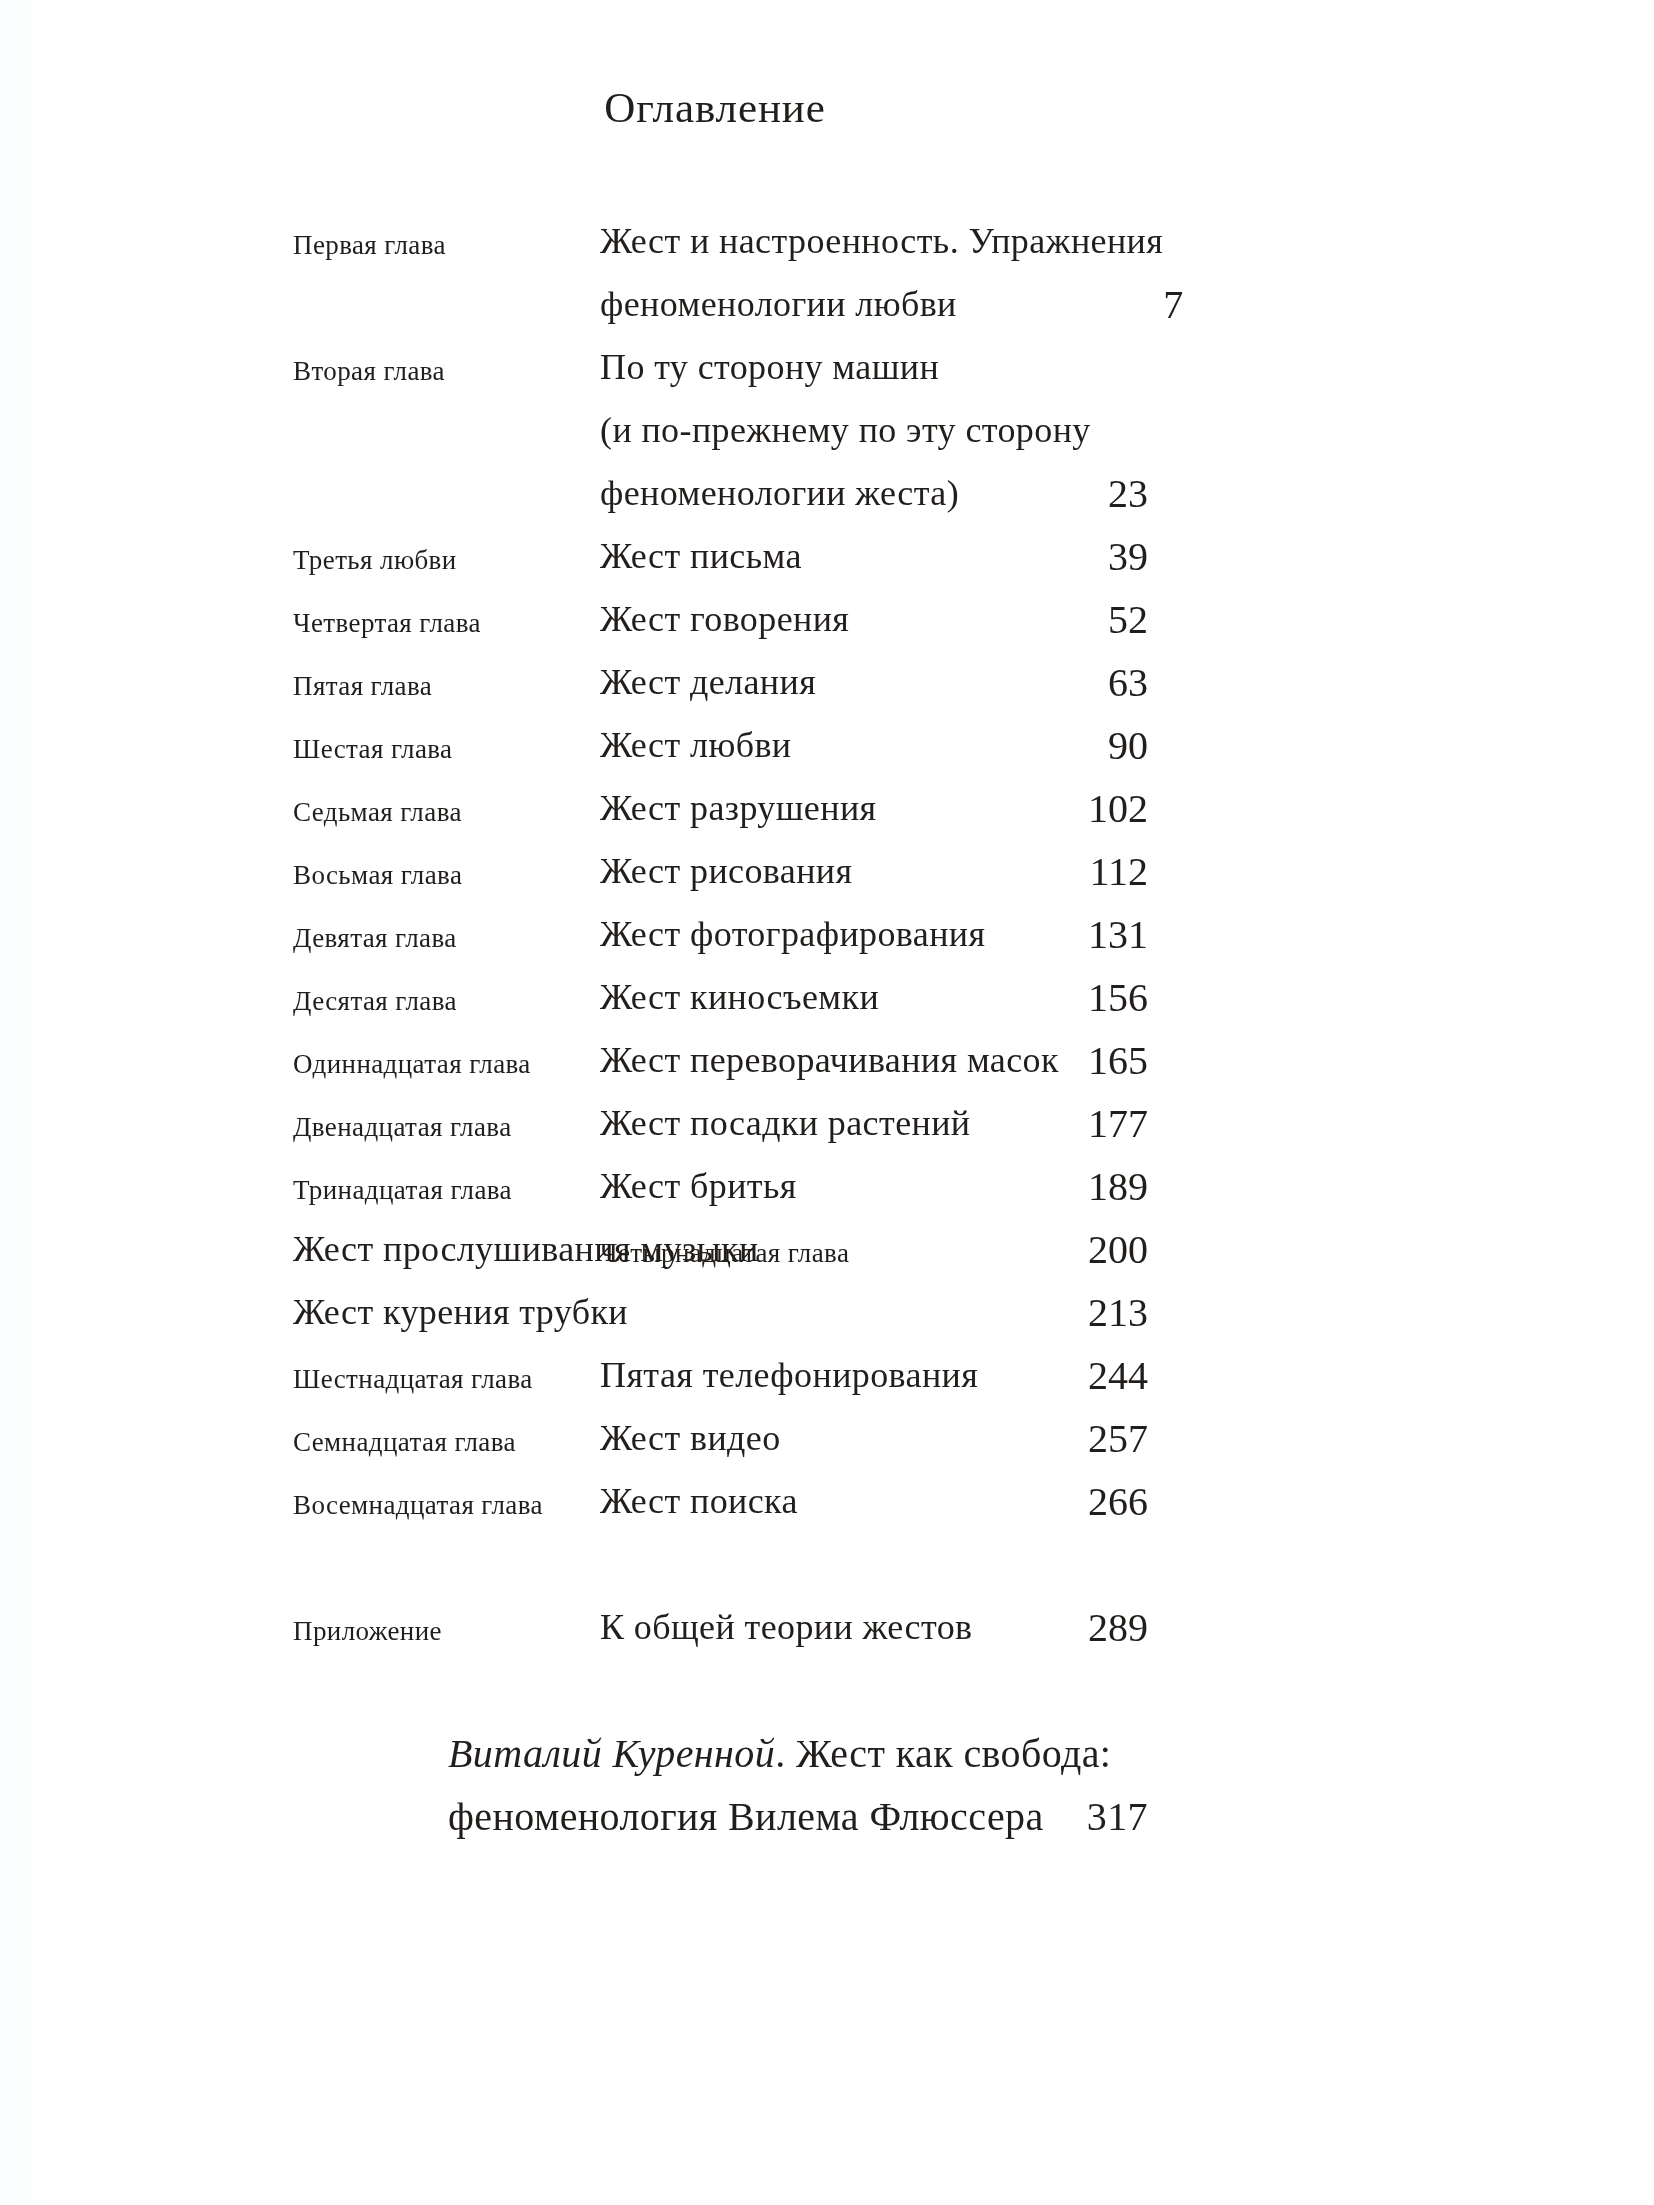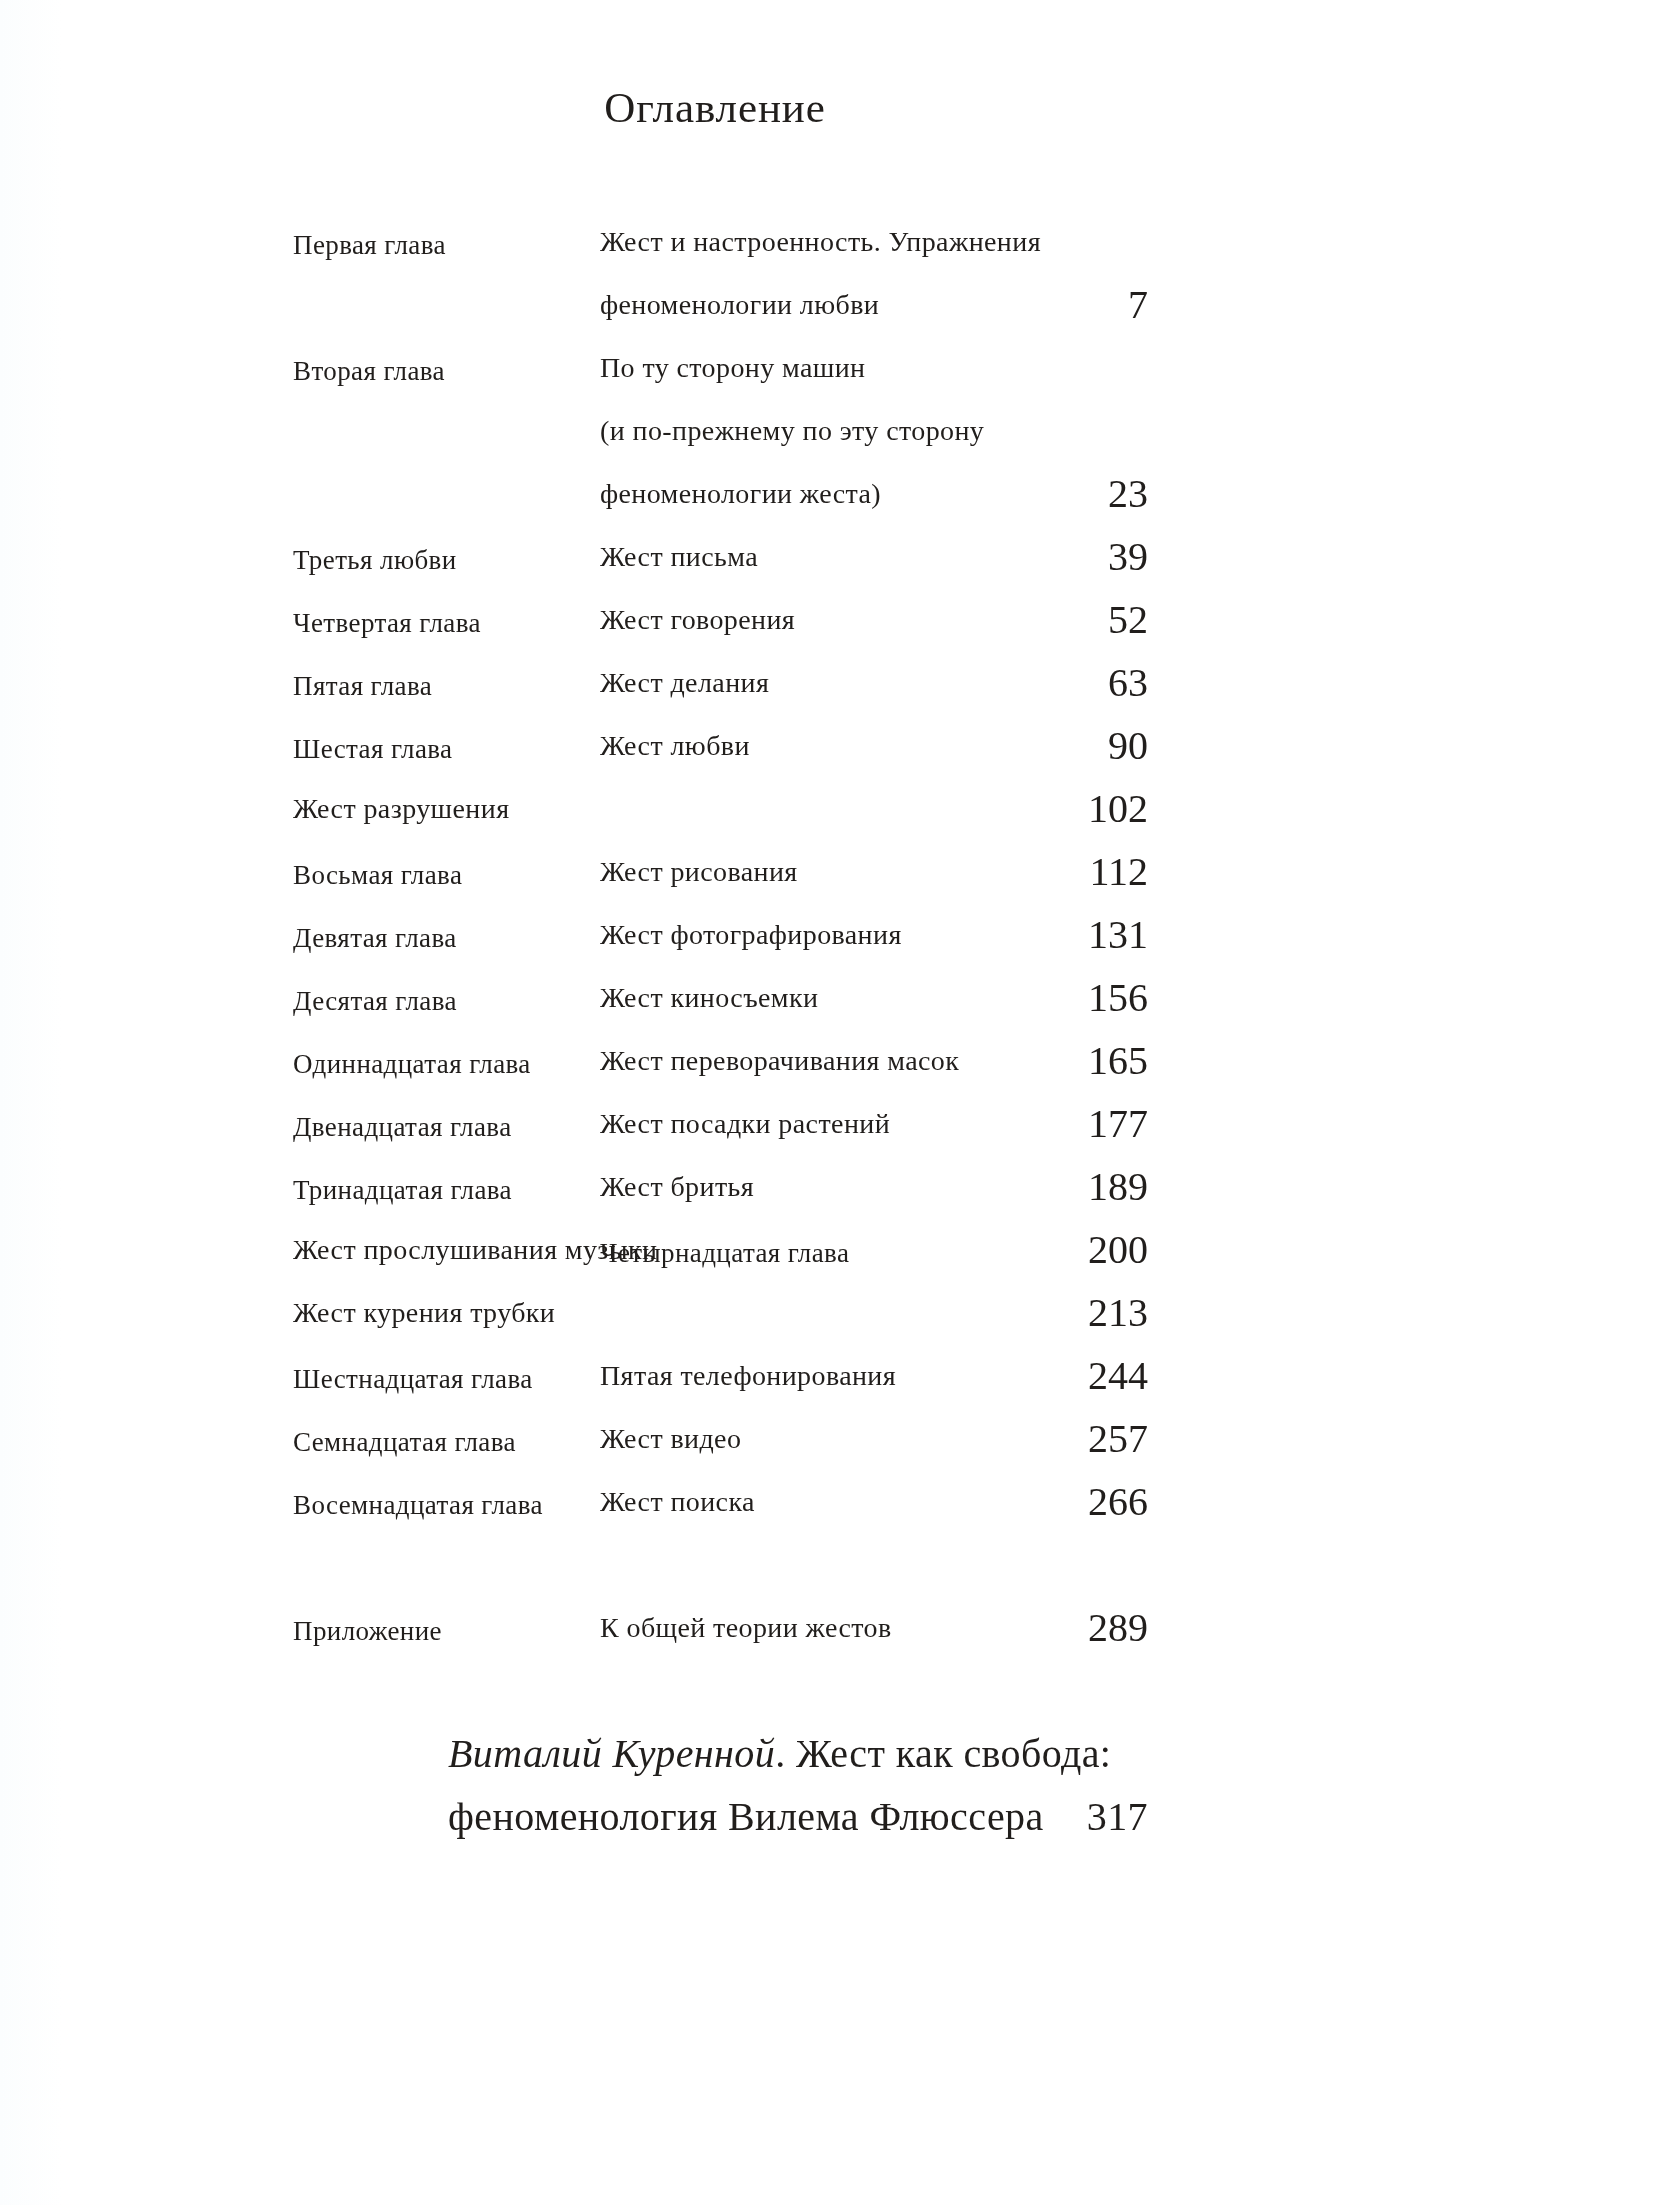--- a/index.html
+++ b/index.html
@@ -43,21 +43,21 @@
     line-height: 63px;
   }
   .label {
     font-size: 27px;
     letter-spacing: 0.4px;
     position: relative;
     top: 4.4px;
     white-space: nowrap;
   }
   .title {
-    font-size: 28px;
+    font-size: 36px;
     letter-spacing: 0.4px;
   }
   .title-line {
     line-height: 63px;
     white-space: nowrap;
   }
   .page-num {
     font-size: 40px;
     line-height: 63px;
     align-self: end;
@@ -138,20 +138,21 @@
 
   <div class="row">
     <div class="cell label">Шестая глава</div>
     <div class="cell title">
           <div class="title-line">Жест любви</div>
         </div>
     <div class="page-num">90</div>
   </div>
 
   <div class="row">
+    <div class="cell label">Седьмая глава</div>
     <div class="cell title">
           <div class="title-line">Жест разрушения</div>
         </div>
     <div class="page-num">102</div>
   </div>
 
   <div class="row">
     <div class="cell label">Восьмая глава</div>
     <div class="cell title">
           <div class="title-line">Жест рисования</div>

